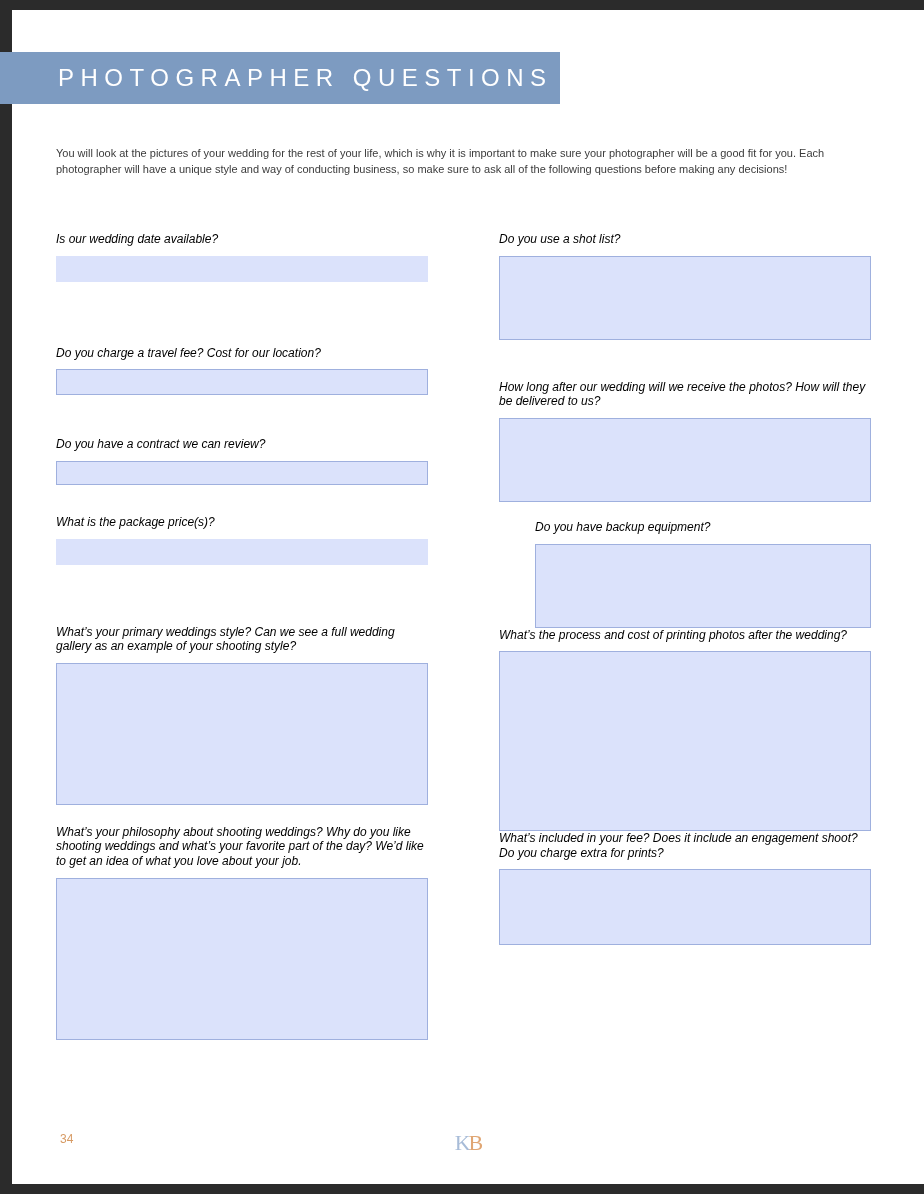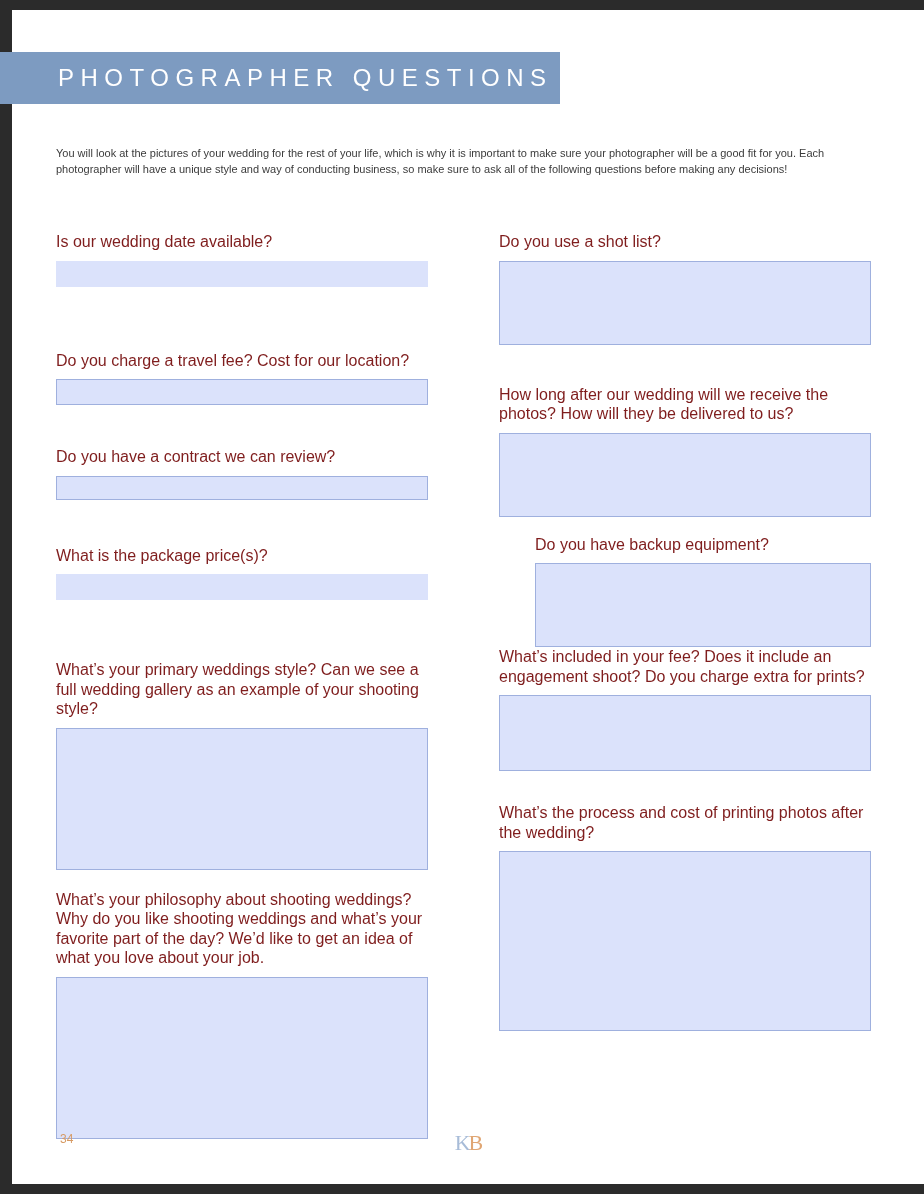--- a/index.html
+++ b/index.html
@@ -84,24 +84,25 @@
   .col {
     position: absolute;
     top: 0;
     width: 372px;
   }
   .col-left { left: 0; }
   .col-right { left: 443px; }
 
   .qblock { margin-bottom: 0; }
   .qlabel {
-    font-size: 16px;
+    font-size: 12px;
     line-height: 1.22;
-    color: #7f1d1d;
+    color: #000000;
     margin: 0 0 9px 0;
+    font-style: italic;
   }
   .field {
     background: #dbe2fb;
     border: 1px solid #9fb0de;
     box-sizing: border-box;
     width: 100%;
   }
   .field.plain {
     border: none;
   }
@@ -146,21 +147,21 @@
     <div class="columns">
       <div class="col col-left">
           <div class="qblock" style="margin-bottom: 64px;">
             <p class="qlabel">Is our wedding date available?</p>
             <div class="field plain" style="height: 26px;"></div>
           </div>
           <div class="qblock" style="margin-bottom: 42px;">
             <p class="qlabel">Do you charge a travel fee? Cost for our location?</p>
             <div class="field" style="height: 26px;"></div>
           </div>
-          <div class="qblock" style="margin-bottom: 46px;">
+          <div class="qblock" style="margin-bottom: 30px;">
             <p class="qlabel">Do you have a contract we can review?</p>
             <div class="field" style="height: 24px;"></div>
           </div>
           <div class="qblock" style="margin-bottom: 60px;">
             <p class="qlabel">What is the package price(s)?</p>
             <div class="field plain" style="height: 26px;"></div>
           </div>
           <div class="qblock" style="margin-bottom: 20px;">
             <p class="qlabel">What’s your primary weddings style? Can we see a full wedding gallery as an example of your shooting style?</p>
             <div class="field" style="height: 142px;"></div>
@@ -176,27 +177,27 @@
             <div class="field" style="height: 84px;"></div>
           </div>
           <div class="qblock" style="margin-bottom: 18px;">
             <p class="qlabel">How long after our wedding will we receive the photos? How will they be delivered to us?</p>
             <div class="field" style="height: 84px;"></div>
           </div>
           <div class="qblock" style=" padding-left: 36px;">
             <p class="qlabel">Do you have backup equipment?</p>
             <div class="field" style="height: 84px;"></div>
           </div>
+          <div class="qblock" style="margin-bottom: 0px;">
+            <p class="qlabel">What’s the process and cost of printing photos after the wedding?</p>
+            <div class="field" style="height: 180px;"></div>
+          </div>
           <div class="qblock" style="margin-bottom: 32px;">
             <p class="qlabel">What’s included in your fee? Does it include an engagement shoot? Do you charge extra for prints?</p>
             <div class="field" style="height: 76px;"></div>
-          </div>
-          <div class="qblock" style="margin-bottom: 0px;">
-            <p class="qlabel">What’s the process and cost of printing photos after the wedding?</p>
-            <div class="field" style="height: 180px;"></div>
           </div>
         </div>
     </div>
 
     <div class="page-number">34</div>
     <div class="logo">
       <span class="k">K</span><span class="b">B</span>
     </div>
 
   </div>

